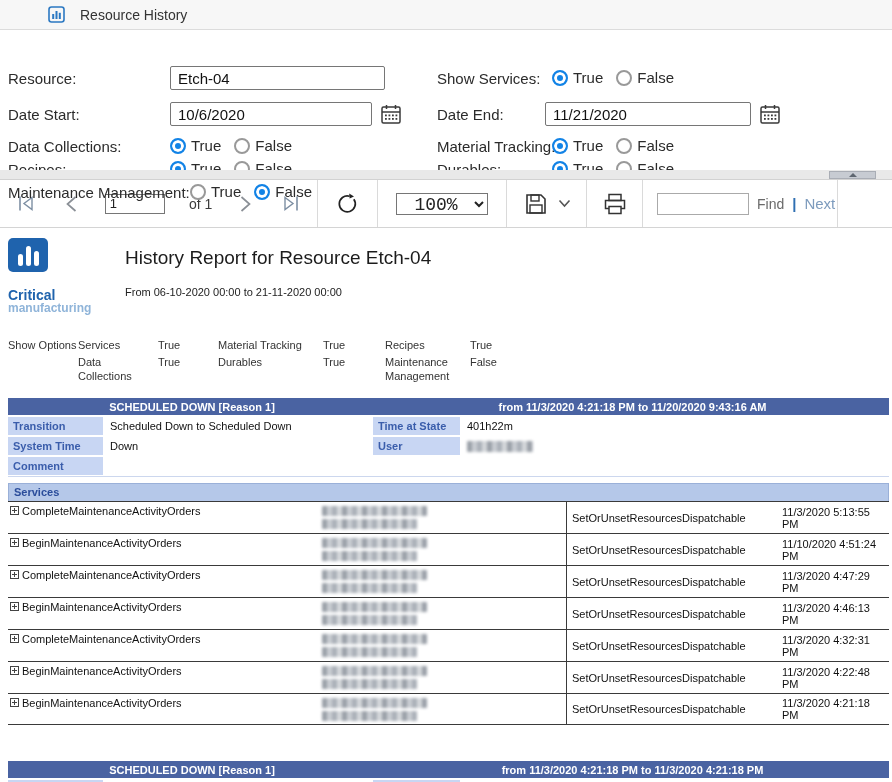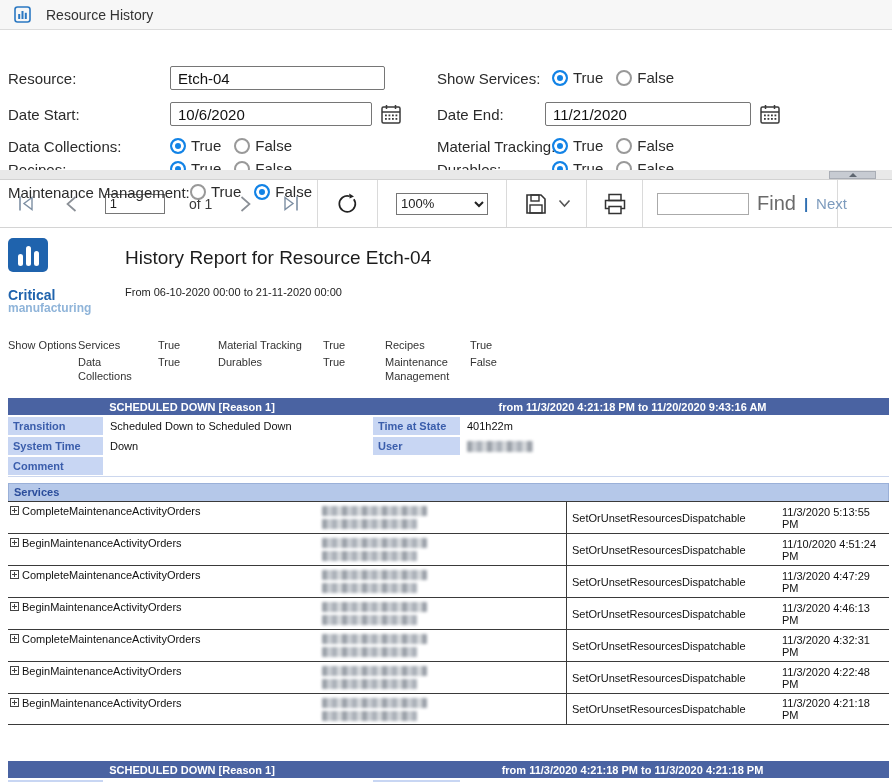--- a/index.html
+++ b/index.html
@@ -4,21 +4,21 @@
 <style>
   * { box-sizing: border-box; margin: 0; padding: 0; }
   html,body { width:892px; height:782px; }
   body {
     font-family: "Liberation Sans", sans-serif;
     background:#fff; color:#222; overflow:hidden;
   }
   
   .app-header {
     height:30px; background:#f7f7f7; border-bottom:1px solid #dcdcdc;
-    display:flex; align-items:center; padding-left:14px; gap:15px;
+    display:flex; align-items:center; padding-left:48px; gap:15px;
   }
   .app-title { font-size:14px; color:#333; }
   
   .form-panel { position:relative; height:140px; background:#fff; font-size:15px; color:#2b2b2b; }
   .fp { position:absolute; white-space:nowrap; }
   .txt-input {
     font-family:"Liberation Sans",sans-serif; font-size:15px; color:#111;
     border:1px solid #767676; border-radius:2px; height:24px; padding:0 7px; background:#fff;
   }
   .radio-group { display:flex; align-items:center; gap:5px; }
@@ -44,23 +44,23 @@
   .tb-sec.save { width:80px; justify-content:center; gap:8px; }
   .tb-sec.print { width:56px; justify-content:center; }
   .tb-sec.find { width:195px; justify-content:flex-start; gap:8px; padding-left:14px; }
   .tb-sec.spacer { flex:1; border-right:none; }
   .tb-btn { background:none; border:none; padding:2px; cursor:pointer; display:flex; align-items:center; }
   .page-input {
     width:60px; height:20px; border:1px solid #767676; font-size:13px; padding:0 4px;
     font-family:"Liberation Sans",sans-serif; color:#222;
   }
   .of-label { font-size:14px; color:#3c3c3c; }
-  .zoom-select { width:92px; height:22px; font-size:13px; font-family:Liberation Sans, sans-serif; border:1px solid #767676; background:#fff; color:#222; }
+  .zoom-select { width:92px; height:22px; font-size:18px; font-family:Liberation Mono, monospace; border:1px solid #767676; background:#fff; color:#222;text-align:center; }
   .find-input { width:92px; height:22px; border:1px solid #aaa; font-size:13px; padding:0 4px; font-family:"Liberation Sans",sans-serif; }
-  .find-link { font-size:20px; color:#6a6a6a; text-decoration:none; cursor:pointer; }
+  .find-link { font-size:14px; color:#6a6a6a; text-decoration:none; cursor:pointer; }
   .find-sep { font-size:15px; color:#2f6fb2; font-weight:bold; }
   .next-link { font-size:15px; color:#7d9bbd; text-decoration:none; cursor:pointer; }
   
   .report-area { padding:10px 0 0 8px; background:#fff; }
   .logo-row { display:flex; }
   .logo-block { width:97px; }
   .logo-mark { width:40px; height:34px; background:#1f63ad; border-radius:5px; display:flex; align-items:flex-end; justify-content:center; gap:3px; padding:6px 0 6px 0; }
   .logo-bar { width:5px; background:#fff; border-radius:2.5px; }
   .logo-bar.b1 { height:12px; } .logo-bar.b2 { height:20px; } .logo-bar.b3 { height:15px; }
   .logo-line1 { font-size:14px; font-weight:bold; color:#1f63ad; margin-top:15px; }

